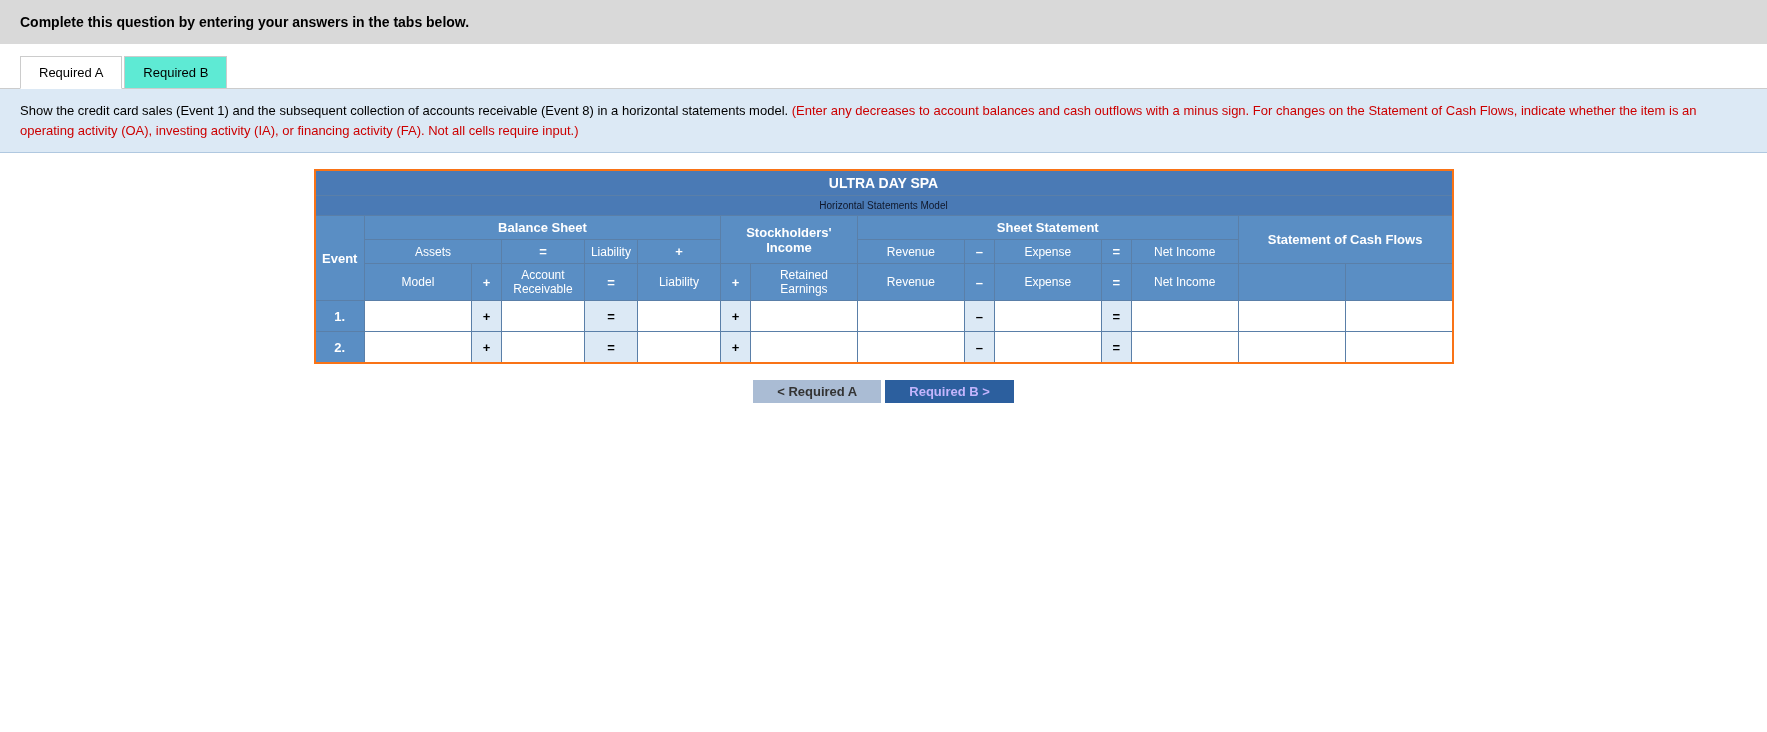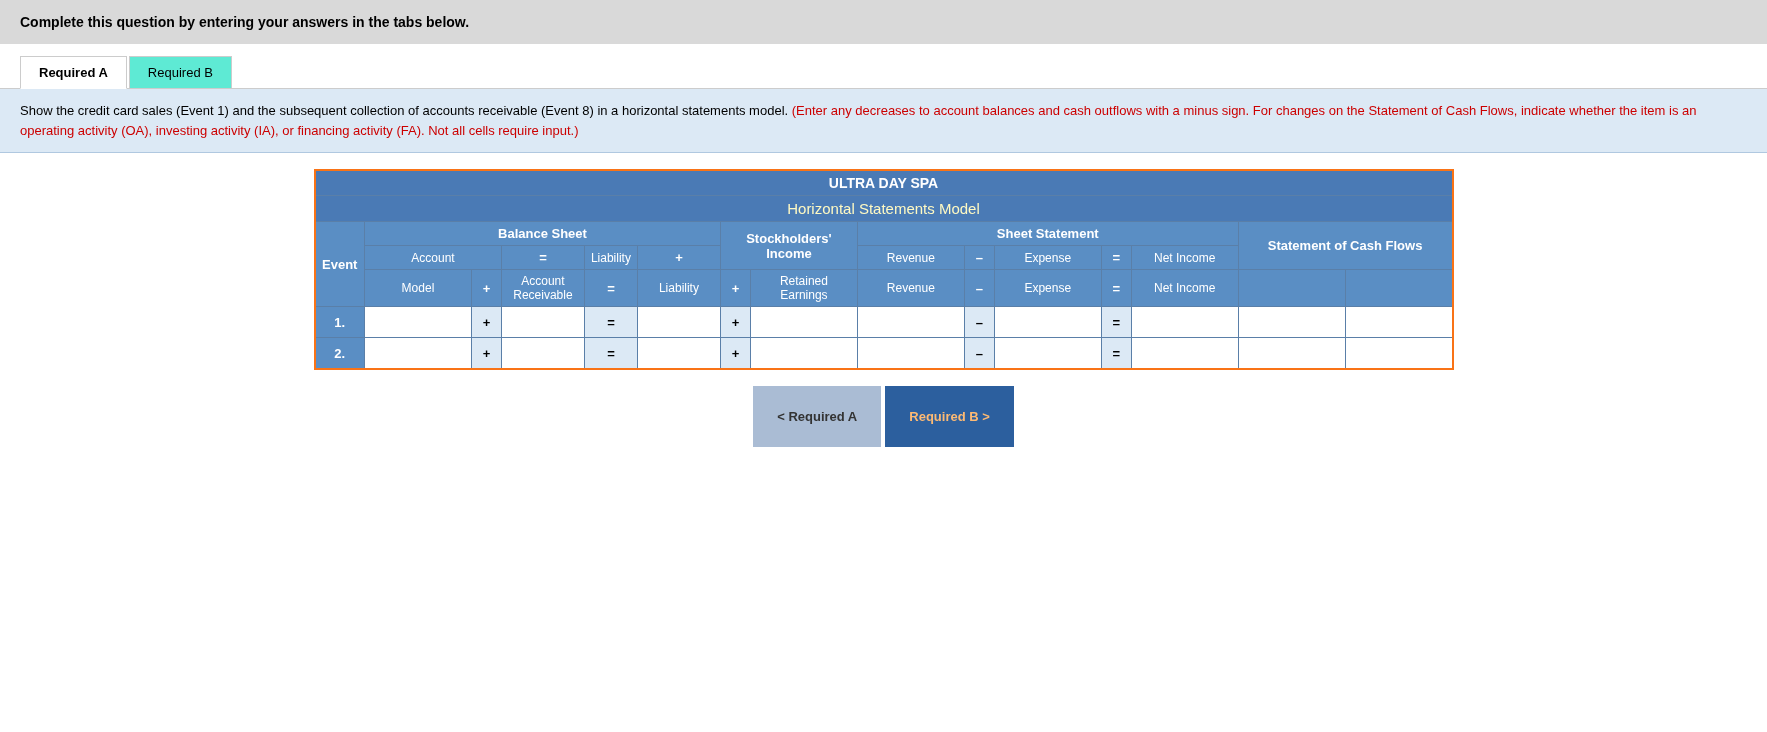--- a/index.html
+++ b/index.html
@@ -25,21 +25,21 @@
       border: 1px solid #ccc;
       border-bottom: none;
       cursor: pointer;
       background: #5eead4;
       font-size: 13px;
       margin-right: 2px;
     }
 
     .tab.active {
       background: #fff;
-      font-weight: bold;
+      font-weight: normal;
       border-bottom: 1px solid #fff;
       margin-bottom: -1px;
     }
 
     .instruction-box {
       background: #dce9f5;
       padding: 12px 20px;
       font-size: 13px;
       line-height: 1.5;
       color: #000;
@@ -84,22 +84,22 @@
       background: #4a7ab5;
       color: #fff;
       font-weight: bold;
       font-size: 14px;
       text-align: center;
       padding: 8px;
     }
 
     .header-subtitle {
       background: #4a7ab5;
-      color: #fef9c3;
-      font-size: 15px;
+      color: #0f172a;
+      font-size: 10px;
       text-align: center;
       padding: 5px;
     }
 
     .section-header {
       background: #5a8ec4;
       color: #fff;
       font-weight: bold;
       font-size: 13px;
       text-align: center;
@@ -164,35 +164,35 @@
 
     .nav-buttons {
       display: flex;
       justify-content: center;
       gap: 4px;
       margin-top: 16px;
       padding-bottom: 20px;
     }
 
     .nav-btn {
-      padding: 23px 24px;
+      padding: 4px 24px;
       font-size: 13px;
       font-weight: bold;
       cursor: pointer;
       border: none;
     }
 
     .nav-btn-prev {
       background: #aabcd4;
       color: #333;
     }
 
     .nav-btn-next {
       background: #2c5f9e;
-      color: #fdba74;
+      color: #c4b5fd;
     }
   </style>
 </head>
 <body>
 
 <div class="top-instruction">
   <span>Complete this question by entering your answers in the tabs below.</span>
 </div>
 
 <div class="tabs-row">
@@ -237,21 +237,21 @@
       </td>
       <td class="section-header" colspan="5">
         <span>Sheet Statement</span>
       </td>
       <td class="section-header" rowspan="2" colspan="2">
         <span>Statement of Cash Flows</span>
       </td>
     </tr>
     <tr>
       <td class="col-header" colspan="2">
-        <span>Account</span>
+        <span>Assets</span>
       </td>
       <td class="operator-cell">=</td>
       <td class="col-header">
         <span>Liability</span>
       </td>
       <td class="operator-cell">+</td>
       <td class="col-header">
         <span>Revenue</span>
       </td>
       <td class="operator-cell">–</td>

